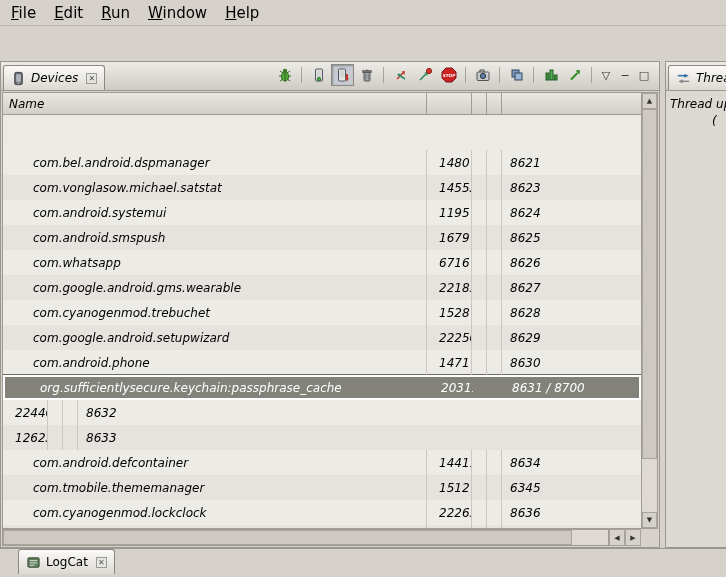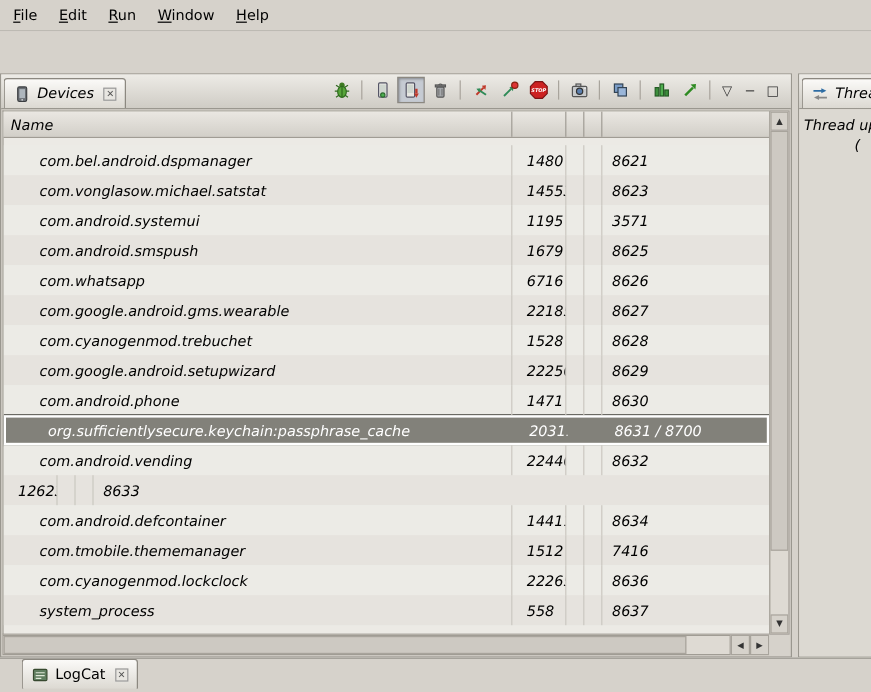--- a/index.html
+++ b/index.html
@@ -13,21 +13,21 @@
 
   
   .menubar {
     height: 26px;
     display: flex;
     align-items: center;
     padding-left: 2px;
     background: #d6d2cb;
     border-bottom: 1px solid #bdbab3;
   }
-  .menu-item { display: inline-block; padding: 4px 9px; font-size: 12px; cursor: default; }
+  .menu-item { display: inline-block; padding: 4px 9px; font-size: 15px; cursor: default; }
   .menu-item::first-letter { text-decoration: underline; }
 
   
   .top-strip { height: 35px; background: #d6d2cb; }
 
   
   .main { display: flex; height: 487px; overflow: hidden; font-style: italic; }
   .devices-panel {
     flex: 0 0 660px;
     display: flex; flex-direction: column;
@@ -90,20 +90,21 @@
     color: #333; font-size: 11px;
   }
 
   
   .table-area { flex: 1; display: flex; margin: 1px 1px 0 1px; min-height: 0; }
   .proc-table {
     flex: 1; min-width: 0;
     display: flex; flex-direction: column;
     border: 1px solid #a09c94; border-right: none;
     background: #eceae5;
+    gap: 29px;
   }
   .thead {
     height: 22px; flex: 0 0 22px;
     display: flex;
     background: linear-gradient(#eae7e2, #d2cfc8);
     border-bottom: 1px solid #a09c94;
   }
   .th {
     display: flex; align-items: center;
     padding-left: 6px;
@@ -341,21 +342,21 @@
             <div class="cell col-pid">14553</div>
             <div class="cell col-a"></div>
             <div class="cell col-b"></div>
             <div class="cell col-port">8623</div>
           </div>
           <div class="row">
             <div class="cell col-name">com.android.systemui</div>
             <div class="cell col-pid">1195</div>
             <div class="cell col-a"></div>
             <div class="cell col-b"></div>
-            <div class="cell col-port">3571</div>
+            <div class="cell col-port">8624</div>
           </div>
           <div class="row">
             <div class="cell col-name">com.android.smspush</div>
             <div class="cell col-pid">1679</div>
             <div class="cell col-a"></div>
             <div class="cell col-b"></div>
             <div class="cell col-port">8625</div>
           </div>
           <div class="row">
             <div class="cell col-name">com.whatsapp</div>
@@ -393,21 +394,20 @@
             <div class="cell col-port">8630</div>
           </div>
           <div class="row selected">
             <div class="cell col-name">org.sufficientlysecure.keychain:passphrase_cache</div>
             <div class="cell col-pid">20311</div>
             <div class="cell col-a"></div>
             <div class="cell col-b"></div>
             <div class="cell col-port">8631 / 8700</div>
           </div>
           <div class="row">
-            <div class="cell col-name">com.android.vending</div>
             <div class="cell col-pid">22440</div>
             <div class="cell col-a"></div>
             <div class="cell col-b"></div>
             <div class="cell col-port">8632</div>
           </div>
           <div class="row">
             <div class="cell col-pid">12623</div>
             <div class="cell col-a"></div>
             <div class="cell col-b"></div>
             <div class="cell col-port">8633</div>
@@ -417,21 +417,21 @@
             <div class="cell col-pid">14411</div>
             <div class="cell col-a"></div>
             <div class="cell col-b"></div>
             <div class="cell col-port">8634</div>
           </div>
           <div class="row">
             <div class="cell col-name">com.tmobile.thememanager</div>
             <div class="cell col-pid">1512</div>
             <div class="cell col-a"></div>
             <div class="cell col-b"></div>
-            <div class="cell col-port">7416</div>
+            <div class="cell col-port">6345</div>
           </div>
           <div class="row">
             <div class="cell col-name">com.cyanogenmod.lockclock</div>
             <div class="cell col-pid">22265</div>
             <div class="cell col-a"></div>
             <div class="cell col-b"></div>
             <div class="cell col-port">8636</div>
           </div>
           <div class="row">
             <div class="cell col-name">system_process</div>

